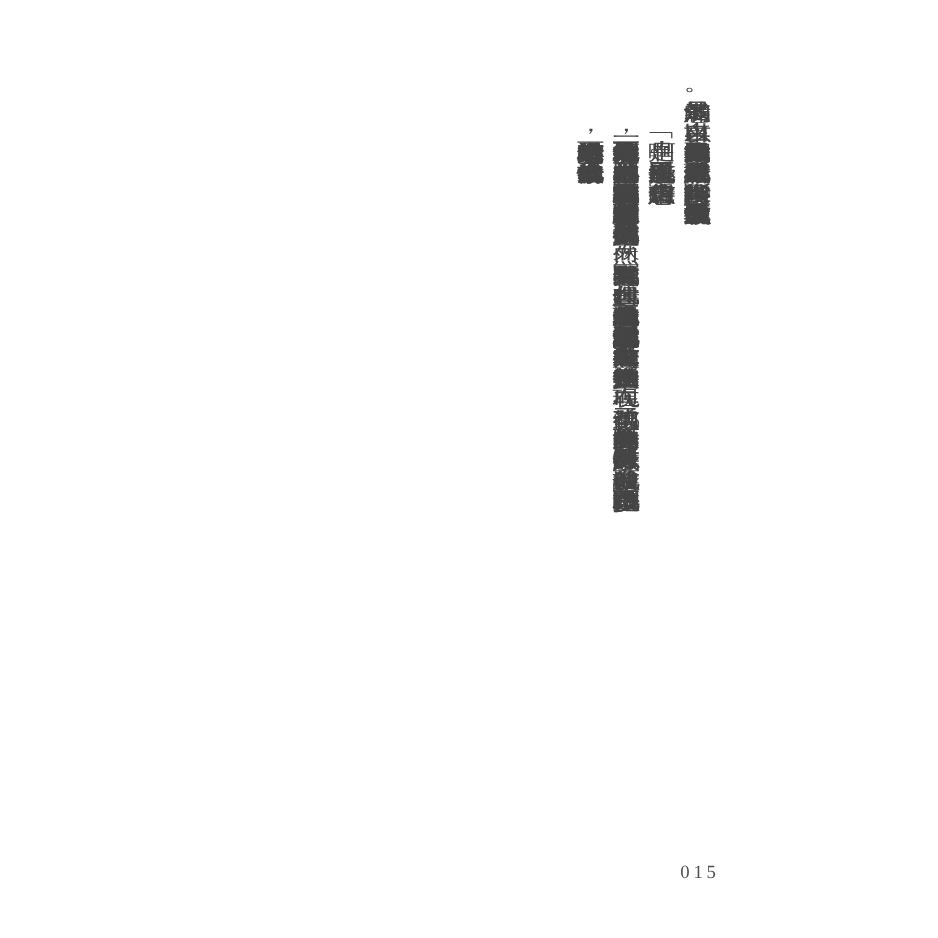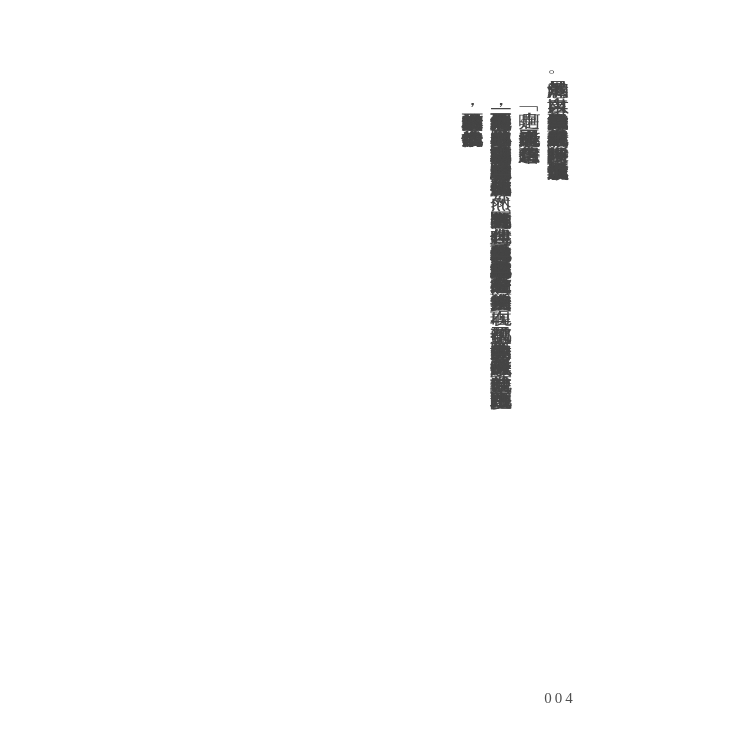--- a/index.html
+++ b/index.html
@@ -56,15 +56,15 @@
 
 <div class="book-page">
 
   <div class="text-block">
     <p>然是最滿意的。自古以來，武田一脈從未娶過公卿家的女兒為妻，這在現代觀點來看只是一個笑話，但按當時形勢來評斷，便可以發現武田信虎一族以前是多麼的微不足道。</p>
     <p class="indent">「是啊！再也沒有人能小看武田氏了。」信虎暗自得意想著。</p>
     <p class="indent">做為一個持續四百餘年而不衰的地方勢力，其存在的根基必然是牢固而且必然的。首先是它縱橫捭闔的戰功和蒸蒸日上的勢力影響；其次是它和全國上下錯綜複雜的姻親和血緣關係，這一切都確保了武田氏的穩定發展。然而，這野戰軍的名聲雖然響亮，但在封建時代，追求正統和高貴的身分是一點也不比現代人差，尤其是對武田信虎這樣並不滿於做一個地方小霸主的人來說，若沒有一種至高的身分象徵，實在無法使人抬頭挺胸；而現在，這一切都改觀了，由於三條公賴的女兒下嫁甲斐，武田一族似乎有了一種身分保障，以後在其他諸侯面前，至少可以昂首闊步地走路吧！</p>
     <p class="indent">十六歲的晴信當時可沒有這麼多的心思，自從他十三歲初涉人情世故後，一</p>
   </div>
 
-  <div class="page-number">004</div>
+  <div class="page-number">015</div>
 
 </div>
 
 </body></html>

